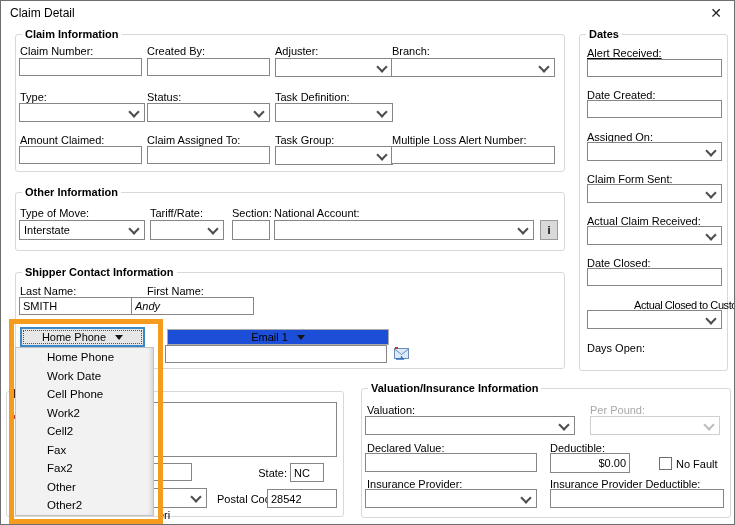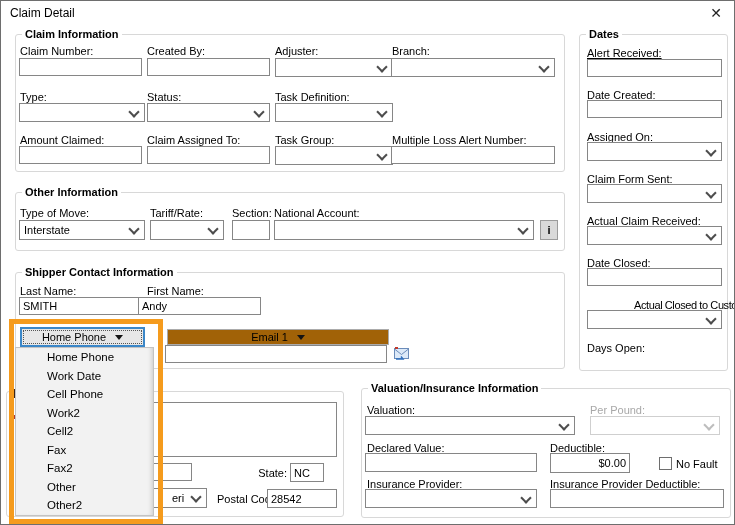--- a/index.html
+++ b/index.html
@@ -16,21 +16,21 @@
   .tb{position:absolute;box-sizing:border-box;border:1px solid #868686;background:#fff;font-family:inherit;font-size:11px;padding:0 3px;margin:0;color:#000;}
   input.tb{height:18px;}
   .tb.ralign{text-align:right;}
   .combo{position:absolute;box-sizing:border-box;border:1px solid #868686;background:#fff;height:19px;}
   .combo .cv{position:absolute;left:4px;top:50%;transform:translateY(-50%);white-space:nowrap;overflow:hidden;}
   .chev{position:absolute;right:6px;top:calc(50% - 5px);width:6px;height:6px;border-right:2px solid #4d4d4d;border-bottom:2px solid #4d4d4d;transform:rotate(45deg);}
   .combo.dis{border-color:#cfcfcf;}
   .combo.dis .chev{border-color:#bdbdbd;}
   .infobtn{position:absolute;box-sizing:border-box;border:1px solid #9b9b9b;background:#d9d9d9;font-weight:700;text-align:center;line-height:18px;cursor:pointer;}
   .phone-btn{position:absolute;box-sizing:border-box;background:#e7e7e7;border:2px solid #3b87c8;outline:1px dotted #555;outline-offset:-4px;text-align:center;line-height:16px;cursor:pointer;}
-  .email-btn{position:absolute;box-sizing:border-box;background:#a16207;border:1px solid #ababab;text-align:center;line-height:14px;cursor:pointer;}
+  .email-btn{position:absolute;box-sizing:border-box;background:#1d4ed8;border:1px solid #ababab;text-align:center;line-height:14px;cursor:pointer;}
   .tri{display:inline-block;width:0;height:0;border-left:4px solid transparent;border-right:4px solid transparent;border-top:5px solid #141414;margin-left:9px;vertical-align:1px;}
   .menu{position:absolute;left:14px;top:346px;width:139px;height:169px;background:#f2f2f2;border:1px solid #c3c3c3;box-sizing:border-box;z-index:5;box-shadow:inset -4px 0 5px -3px rgba(0,0,0,.18);}
   .mi{height:18.5px;line-height:18.5px;padding-left:31px;font-size:11.5px;cursor:pointer;white-space:nowrap;}
   .orange{position:absolute;left:8px;top:318px;width:154px;height:205px;border:5px solid #f59b1d;box-sizing:border-box;z-index:6;pointer-events:none;}
   .cbx{position:absolute;width:13px;height:13px;border:1px solid #6e6e6e;background:#fff;box-sizing:border-box;cursor:pointer;}
   .frag{position:absolute;z-index:4;}
   textarea.tb{resize:none;}
 </style>
 </head>
 <body>
@@ -127,21 +127,21 @@
         <span class="chev"></span>
       </div>
     <span class="infobtn" style="left:524px;top:27px;width:18px;height:20px;">i</span>
   </div>
 
   <div class="grp" style="left:14px;top:271px;width:550px;height:97px;">
     <span class="gtitle">Shipper Contact Information</span>
     <span class="lbl" style="left:4px;top:12px;">Last Name:</span>
     <input class="tb" style="left: 3px; top: 24px; width: 123px;" value="SMITH">
     <span class="lbl" style="left:131px;top:12px;">First Name:</span>
-    <input class="tb" style="left: 122px; top: 24px; width: 123px;" value="Andy">
+    <input class="tb" style="left: 115px; top: 24px; width: 123px; font-style: italic;" value="Andy">
 
     <div class="phone-btn" style="left:4px;top:54px;width:125px;height:20px;">
       <span>Home Phone</span><span class="tri"></span>
     </div>
     <div class="email-btn" style="left:151px;top:56px;width:222px;height:16px;">
       <span>Email 1</span><span class="tri"></span>
     </div>
     <input class="tb" style="left: 149px; top: 72px; width: 222px;">
     <svg style="position:absolute;left:377px;top:73px;" width="17" height="15" viewBox="0 0 17 15">
       <rect x="1.5" y="2.5" width="14" height="10" fill="#dce9f8" stroke="#6b8cba"></rect>
@@ -150,21 +150,21 @@
       <path d="M3 13 L10 13 L8 10.5" fill="none" stroke="#2e6fbe" stroke-width="1.4"></path>
     </svg>
   </div>
 
   <div class="grp" style="left:5px;top:390px;width:338px;height:126px;padding-left:12px;">
     <textarea class="tb" style="left: 15px; top: 10px; width: 315px; height: 55px;"></textarea>
     <input class="tb" style="left: 115px; top: 71px; width: 70px;">
     <span class="lbl" style="left:219px;top:75px;width:61px;text-align:right;">State:</span>
     <input class="tb" style="left: 283px; top: 71px; width: 34px; height: 19px;" value="NC">
     <div class="combo" style="left:128px;top:96px;width:72px;height:20px;">
-      <span class="cv" style="left:36px;">eri</span>
+      <span class="cv" style="left:22px;margin-top:17px;">eri</span>
       <span class="chev"></span>
     </div>
     <span class="lbl" style="left:210px;top:101px;">Postal Code:</span>
     <input class="tb" style="left: 260px; top: 97px; width: 70px; height: 19px;" value="28542">
   </div>
 
   <div class="frag" style="left:12px;top:388px;width:4px;height:9px;background:#3c2415;"></div>
   <div class="frag" style="left:12px;top:414px;width:2px;height:4px;background:#b03a2e;"></div>
 
   <div class="grp" style="left:360px;top:387px;width:370px;height:130px;">

